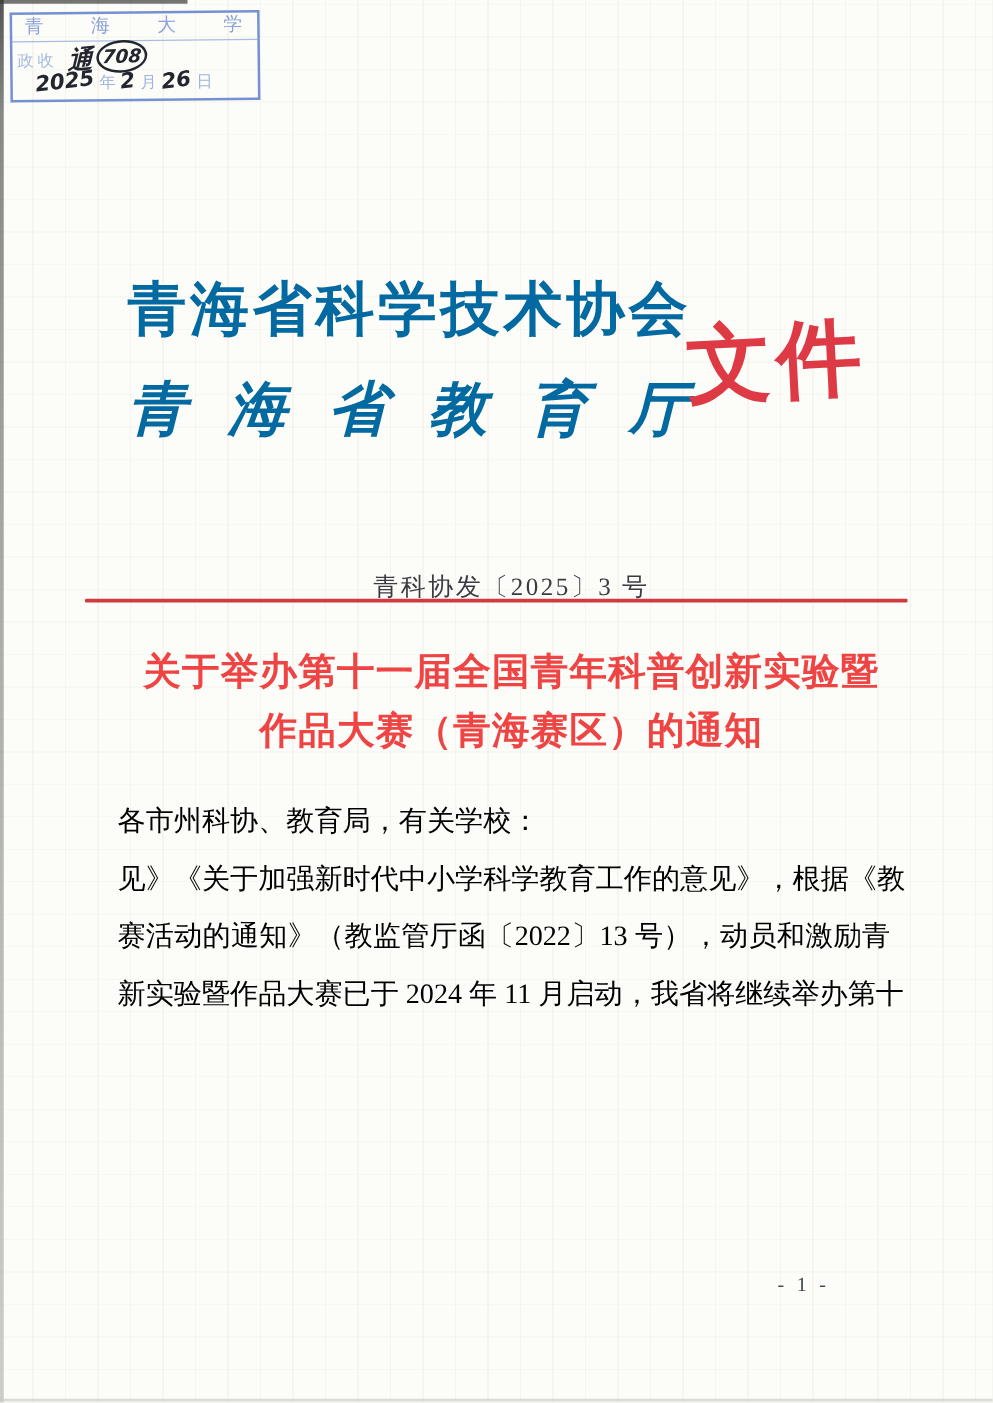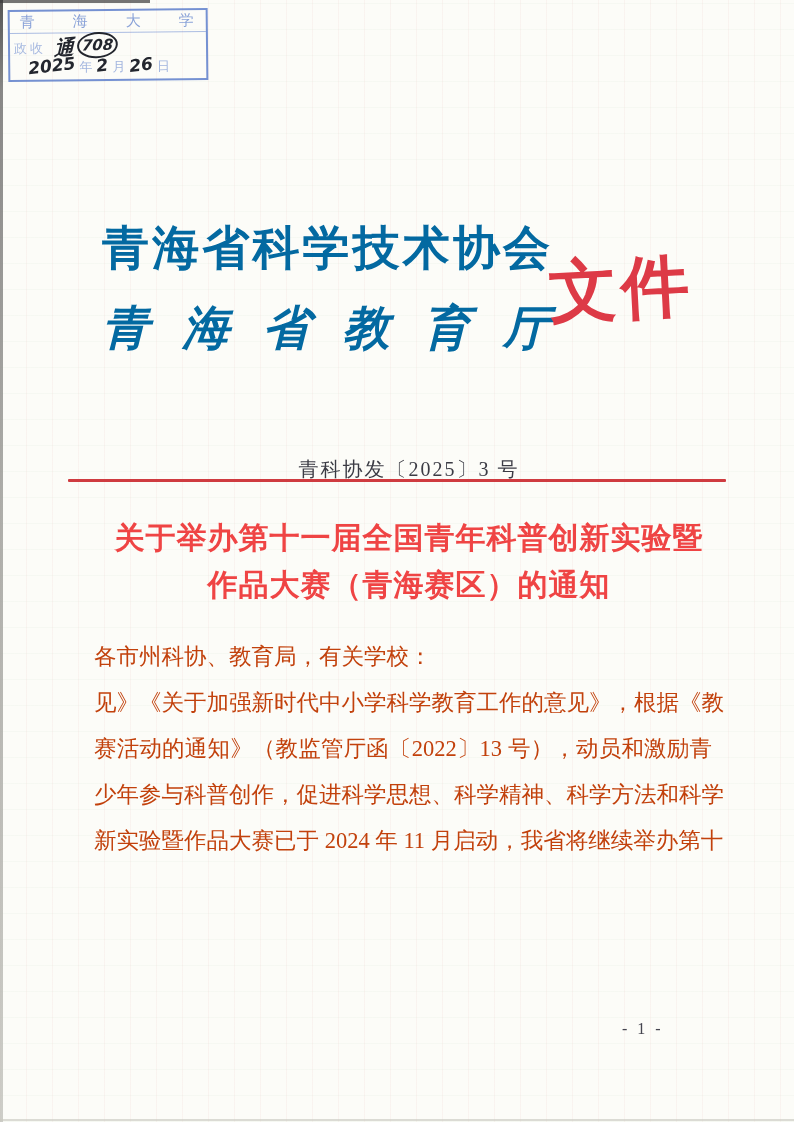--- a/index.html
+++ b/index.html
@@ -98,21 +98,21 @@
   
   .doc-title{
     position:absolute;left:60px;right:60px;top:514px;
     text-align:center;color:#ef4444;font-weight:bold;
     font-size:30px;line-height:47px;letter-spacing:1px;
   }
 
   
   .body-block{
     position:absolute;left:94px;top:634px;width:618px;
-    font-size:22.5px;line-height:46px;color:#c2410c;
+    font-size:22.5px;line-height:46px;color:#000000;
   }
   .bline{
     text-align:justify;text-align-last:justify;text-justify:inter-character;
     white-space:nowrap;
   }
   .bline.salutation{text-align-last:left;white-space:normal;}
   .bline.indent{text-indent:2em;}
 
   .page-number{
     position:absolute;left:622px;top:1020px;
@@ -156,19 +156,18 @@
 
   <div class="doc-title">
     <div>关于举办第十一届全国青年科普创新实验暨</div>
     <div>作品大赛（青海赛区）的通知</div>
   </div>
 
   <div class="body-block">
     <div class="bline salutation">各市州科协、教育局，有关学校：</div>
     <div class="bline">见》《关于加强新时代中小学科学教育工作的意见》，根据《教</div>
     <div class="bline">赛活动的通知》（教监管厅函〔2022〕13 号），动员和激励青</div>
-    <div class="bline">少年参与科普创作，促进科学思想、科学精神、科学方法和科学</div>
     <div class="bline">新实验暨作品大赛已于 2024 年 11 月启动，我省将继续举办第十</div>
   </div>
 
   <div class="page-number">- 1 -</div>
 
 </div>
 
 </body></html>

